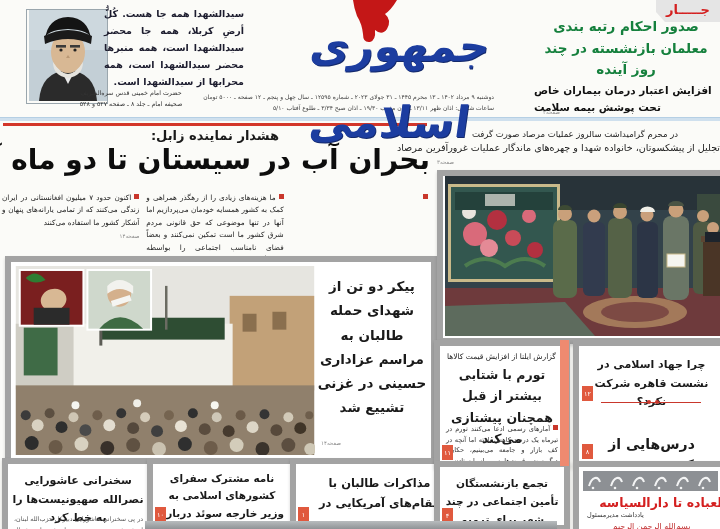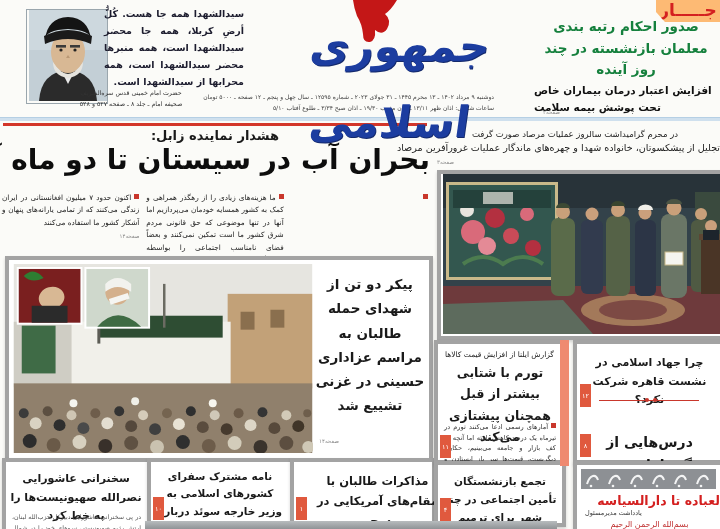--- a/index.html
+++ b/index.html
@@ -13,38 +13,38 @@
   .imam-photo{left:26px;top:9px;width:80px;height:93px;border:1px solid #9aa6ad;}
   .imam-quote{left:104px;top:5px;width:140px;font-size:9.5px;line-height:1.8;font-weight:bold;
     text-align:justify;text-align-last:right;color:#1c1c2e;}
   .imam-attrib{left:56px;top:88px;width:150px;font-size:6.3px;line-height:1.7;color:#333;text-align:center;}
   .logo-drop{left:345px;top:0px;width:58px;height:46px;z-index:1;}
   .logo-text{left:252px;top:8px;width:286px;z-index:2;font-size:43px;font-weight:bold;
     color:#1c3da0;transform:skewX(-8deg);text-shadow:1px 1px 0 #14296b;line-height:76px;text-align:center;}
   .dateline{left:246px;width:248px;font-size:6px;letter-spacing:-0.1px;color:#3d3d3d;
     white-space:nowrap;text-align:right;}
   .dl1{top:93px;} .dl2{top:104px;}
-  .corner-tag{left:656px;top:0;width:64px;height:22px;background:#fdba74;color:#d42020;
-    font-weight:bold;font-size:17px;text-align:center;line-height:20px;
+  .corner-tag{left:656px;top:0;width:64px;height:22px;background:#e5e5e5;color:#d42020;
+    font-weight:bold;font-size:13px;text-align:center;line-height:20px;
     clip-path:polygon(0 0,100% 0,100% 100%,14% 100%,0 55%);}
   .rank-h1{left:540px;top:16px;width:172px;font-size:13.5px;font-weight:bold;line-height:1.6;text-align:center;color:#15803d;}
   .rank-h2{left:534px;top:82px;width:182px;font-size:10.5px;font-weight:bold;line-height:1.65;text-align:left;color:#111;}
   .pref{font-size:5.5px;color:#8a8a8a;}
   .rank-pref{left:543px;top:109px;}
   .top-sep{left:0;top:117px;width:720px;height:3px;background:#cfe0ee;border-top:1px solid #b5cfe4;}
   
   .red-rule{left:3px;top:123px;width:424px;height:3px;background:#d3362a;}
   .lead-kicker{left:0;top:128px;width:430px;text-align:center;font-size:13px;font-weight:bold;}
   .lead-headline{left:0;top:143px;width:430px;text-align:center;font-size:28px;font-weight:bold;
     letter-spacing:-0.5px;color:#0d0d0d;white-space:nowrap;}
   .bullets{left:2px;top:192px;width:426px;display:flex;gap:7px;}
   .bullet-col{flex:1;font-size:7.3px;line-height:1.7;text-align:justify;text-align-last:right;color:#222;}
   .sq{display:inline-block;width:5px;height:5px;background:#c9372c;margin-left:3px;vertical-align:1px;}
   .bullets .pref{display:block;margin-top:3px;text-align:left;}
-  .panel{background:#fff;border:4px solid #a3a3a3;box-shadow:0 2px 3px rgba(0,0,0,.16);}
+  .panel{background:#fff;border:6px solid #a3a3a3;box-shadow:0 2px 3px rgba(0,0,0,.16);}
   .photo-box{left:5px;top:256px;width:420px;height:198px;}
   .crowd-photo{left:4px;top:4px;width:300px;height:189px;}
   .ghazni-head{left:306px;top:12px;width:110px;font-size:13.5px;font-weight:bold;line-height:1.8;text-align:center;}
   .ghazni-pref{left:310px;top:178px;}
   
   .box-nasr{left:2px;top:458px;width:141px;height:71px;}
   .nasr-head{left:4px;top:8px;width:132px;font-size:11px;font-weight:bold;line-height:1.7;text-align:center;}
   .nasr-body{left:6px;top:50px;width:129px;font-size:6.3px;line-height:1.7;color:#555;
     text-align:justify;text-align-last:right;}
   .box-quran{left:147px;top:458px;width:139px;height:60px;}
@@ -71,21 +71,21 @@
   .dots-divider{left:22px;top:56px;width:100px;height:1px;background:#c9372c;}
   .dots-divider::before,.dots-divider::after{content:"";position:absolute;top:-2px;width:4px;height:4px;
     border-radius:50%;background:#c9372c;}
   .dots-divider::before{left:46px;} .dots-divider::after{left:54px;}
   .lessons-head{left:8px;top:64px;width:129px;font-size:14px;font-weight:bold;line-height:1.65;text-align:center;margin-top:23px;}
   .box-note{left:573px;top:461px;width:145px;height:68px;}
   .note-band{left:4px;top:4px;width:135px;height:20px;background:#8d9094;}
   .note-title{left:4px;top:28px;width:137px;font-size:12.5px;font-weight:bold;color:#d42020;text-align:center;white-space:nowrap;padding-left:40px;}
   .note-sub{left:8px;top:44px;width:130px;font-size:6.5px;color:#333;text-align:left;direction:rtl;}
   .note-open{left:4px;top:55px;width:137px;font-size:8px;color:#c03030;text-align:center;}
-  .pbadge{position:absolute;width:11px;height:23px;background:#e0593e;color:#fff;font-size:6.5px;
+  .pbadge{position:absolute;width:11px;height:15px;background:#e0593e;color:#fff;font-size:6.5px;
     display:flex;align-items:center;justify-content:center;z-index:3;}
 </style>
 </head>
 <body>
 
 <div class="abs imam-photo">
   <svg width="78" height="91" viewBox="0 0 78 91">
     <rect width="78" height="91" fill="#c3cfd6"></rect>
     <rect width="78" height="40" fill="#cdd8de"></rect>
     <path d="M10,91 Q12,62 39,60 Q66,62 68,91 Z" fill="#2b2b2b"></path>

